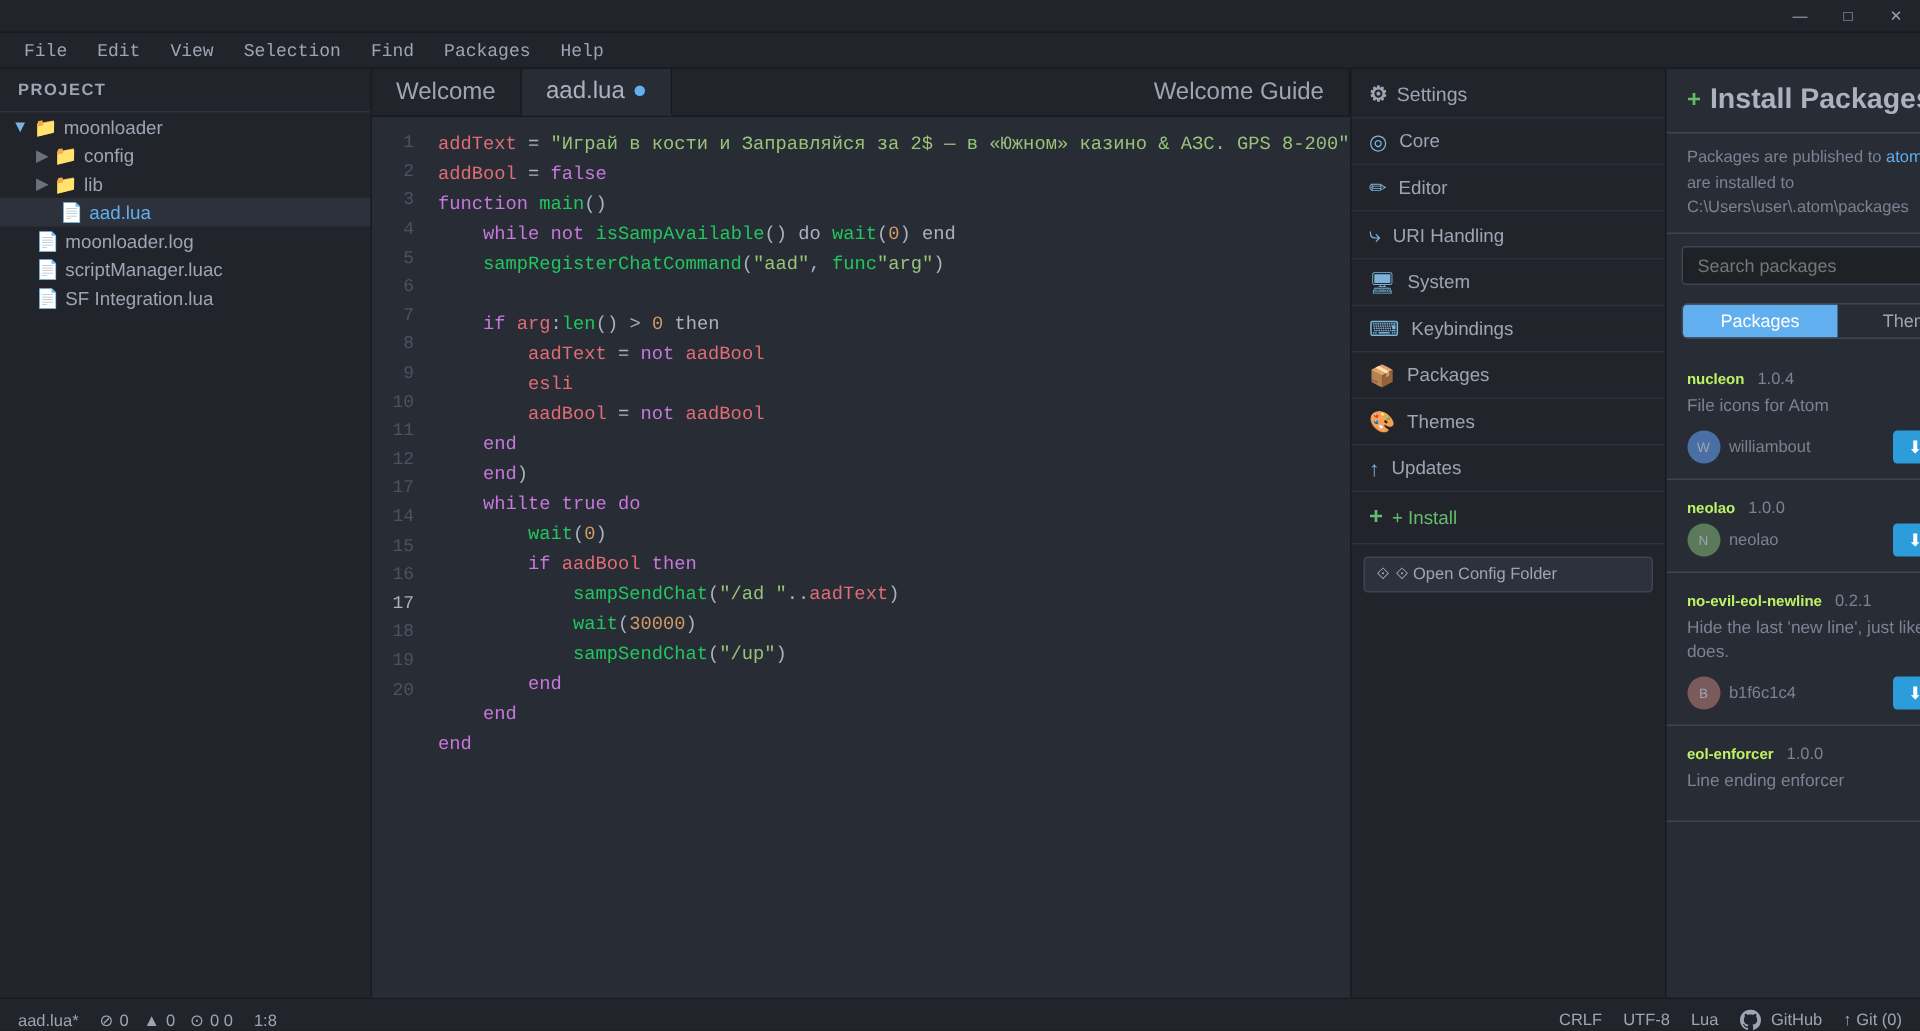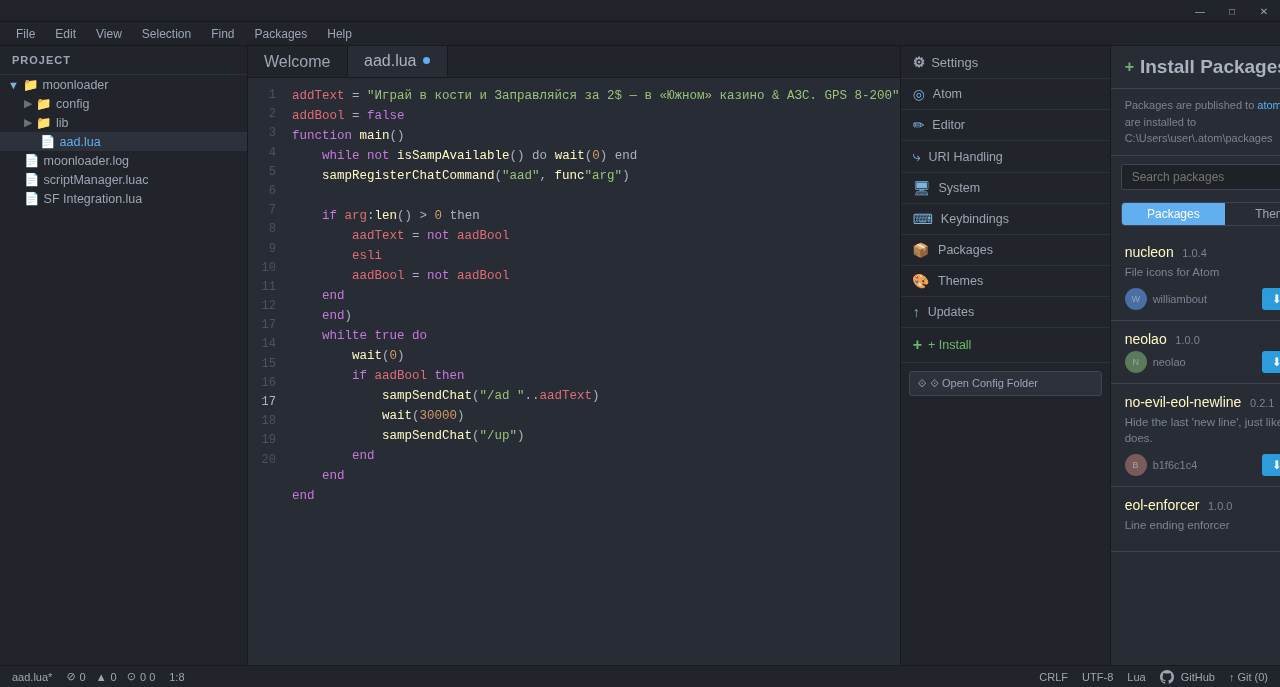--- a/index.html
+++ b/index.html
@@ -44,20 +44,21 @@
       padding: 0 8px;
       gap: 4px;
       border-bottom: 1px solid #181a1f;
     }
     .menu-item {
       padding: 2px 8px;
       color: #9da5b4;
       font-size: 12px;
       cursor: pointer;
       border-radius: 2px;
+      font-family: Liberation Mono, monospace;
     }
 
     
     #main {
       display: flex;
       height: calc(687px - 22px - 24px - 22px);
     }
 
     
     #sidebar {
@@ -142,21 +143,21 @@
     }
     #code-content {
       flex: 1;
       padding: 8px 0 8px 8px;
       line-height: 1.6;
       overflow: hidden;
       white-space: pre;
       font-size: 12.5px;
     }
     .kw { color: #c678dd; }
-    .fn { color: #fef9c3; }
+    .fn { color: #22c55e; }
     .str { color: #98c379; }
     .num { color: #d19a66; }
     .var { color: #e06c75; }
     .op { color: #abb2bf; }
 
     
     #settings-panel {
       width: 210px;
       background: #21252b;
       border-left: 1px solid #181a1f;
@@ -270,21 +271,21 @@
     .pkg-card {
       padding: 10px 14px;
       border-bottom: 1px solid #3e4451;
     }
     .pkg-top {
       display: flex;
       align-items: baseline;
       justify-content: space-between;
       margin-bottom: 4px;
     }
-    .pkg-name { font-size: 14px; font-weight: 400; color: #fef9c3; }
+    .pkg-name { font-size: 10px; font-weight: 700; color: #bef264; }
     .pkg-version { font-size: 11px; color: #7a8394; margin-left: 5px; }
     .pkg-desc { font-size: 11.5px; color: #7a8394; margin-bottom: 8px; line-height: 1.4; }
     .pkg-footer {
       display: flex;
       align-items: center;
       justify-content: space-between;
     }
     .pkg-author {
       display: flex;
       align-items: center;
@@ -318,21 +319,21 @@
       align-items: center;
       gap: 4px;
     }
 
     
     #statusbar {
       height: 22px;
       background: #21252b;
       border-top: 1px solid #181a1f;
       display: flex;
-      align-items: center;
+      align-items: flex-end;
       padding: 0 12px;
       font-size: 11px;
       color: #9da5b4;
       gap: 14px;
     }
     .status-item { display: flex; align-items: center; gap: 4px; }
     .status-right { margin-left: auto; display: flex; gap: 14px; align-items: center; }
     .tab-right-area {
       flex: 1;
       display: flex;
@@ -399,20 +400,25 @@
   </div>
 
   <div id="tabs-area">
     <div id="tab-bar">
       <div class="tab">
         <span>Welcome</span>
       </div>
       <div class="tab active">
         <span>aad.lua</span>
         <span class="tab-dot"></span>
+      </div>
+      <div class="tab-right-area">
+        <div class="tab" style="min-width:130px;justify-content:center;">
+          <span>Welcome Guide</span>
+        </div>
       </div>
     </div>
 
     <div id="code-editor">
       <div id="line-numbers">
         <div>1</div>
           <div>2</div>
           <div>3</div>
           <div>4</div>
           <div>5</div>
@@ -457,21 +463,21 @@
   </div>
 
   <div id="settings-panel">
     <div id="settings-header">
       <span style="font-size:14px;">⚙</span>
       <span style="font-size:13px; font-weight:400; color:#9da5b4;">Settings</span>
     </div>
 
     <div class="settings-nav-item">
       <span class="nav-icon">◎</span>
-      <span>Atom</span>
+      <span>Core</span>
     </div>
     <div class="settings-nav-item">
       <span class="nav-icon">✏</span>
       <span>Editor</span>
     </div>
     <div class="settings-nav-item">
       <span class="nav-icon">⤷</span>
       <span>URI Handling</span>
     </div>
     <div class="settings-nav-item">

